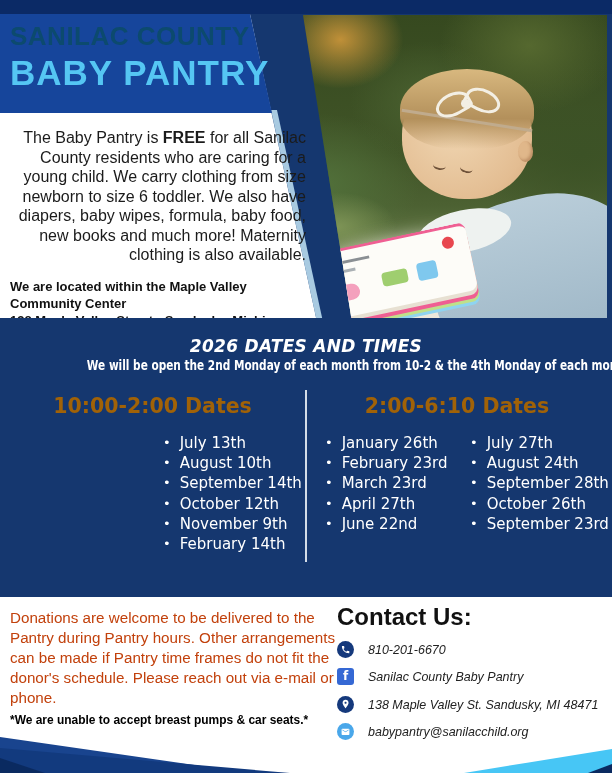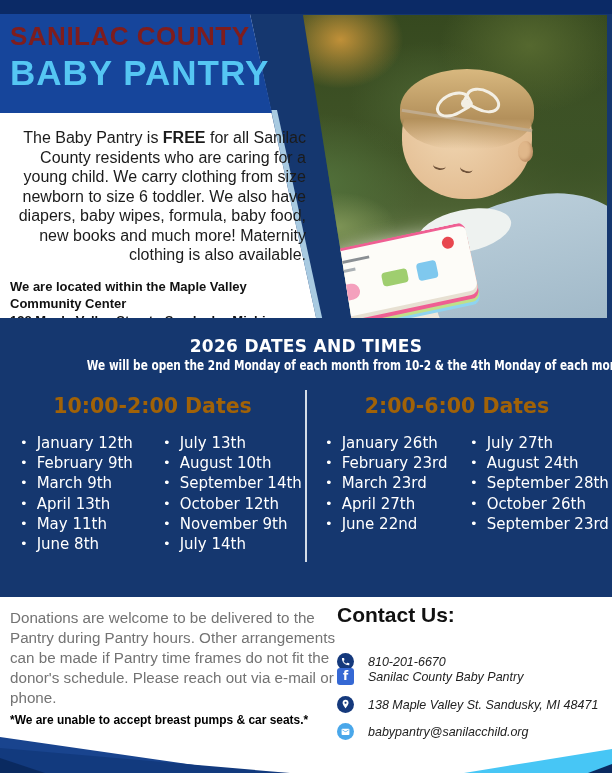--- a/index.html
+++ b/index.html
@@ -8,21 +8,21 @@
   .abs{position:absolute;}
 
   
   .top-bar{left:0;top:0;width:612px;height:14px;background:#0B2A66;}
   .hero-navy{left:0;top:14px;width:612px;height:308px;background:#15376F;
              clip-path:polygon(250px 0,612px 0,612px 308px,317px 308px);}
   .accent-stripe{left:0;top:14px;width:612px;height:308px;background:#C2E4F6;opacity:.85;
              clip-path:polygon(271px 96px,277px 96px,323px 308px,317px 308px);}
   .header-box{left:0;top:14px;width:300px;height:99px;background:#16459B;
              clip-path:polygon(0 0,250px 0,272px 99px,0 99px);}
-  .org-name{left:10px;top:21px;width:280px;color:#7f1d1d;font-size:26px;font-weight:bold;
+  .org-name{left:10px;top:21px;width:280px;color:#0c4a6e;font-size:26px;font-weight:bold;
             letter-spacing:.5px;}
   .program-name{left:10px;top:53px;width:290px;color:#55C6F3;font-size:35px;font-weight:bold;
             letter-spacing:1px;}
 
   .intro{left:10px;top:128px;width:296px;font-size:16px;line-height:19.5px;color:#1b1b1b;text-align:right;}
   .intro b{font-weight:bold;}
   .located{left:10px;top:278px;width:300px;font-size:13px;line-height:17px;font-weight:bold;color:#111;}
 
   
   .photo{left:297px;top:15px;width:310px;height:307px;overflow:hidden;
@@ -64,51 +64,51 @@
   .book .scribble1{left:12px;top:10px;width:60px;height:3px;background:#8a8f93;}
   .book .scribble2{left:12px;top:19px;width:44px;height:3px;background:#aab0b4;}
   .book .mark-red{right:14px;top:8px;width:12px;height:12px;border-radius:50%;background:#e8474f;}
   .book .mark-green{left:80px;top:30px;width:26px;height:14px;border-radius:4px;background:#9fce6f;}
   .book .mark-blue{left:116px;top:28px;width:20px;height:18px;border-radius:4px;background:#7fc8ee;}
   .book .mark-pink{left:16px;top:34px;width:40px;height:16px;border-radius:8px;background:#f4a0bd;}
 
   
   .mid-navy{left:0;top:318px;width:612px;height:279px;background:#15376F;}
   .banner-title{left:0;top:336px;width:612px;text-align:center;color:#fff;
-           font-family:"DejaVu Sans",sans-serif;font-size:17px;font-weight:bold;letter-spacing:.3px;}
+           font-family:"DejaVu Sans",sans-serif;font-size:17px;font-weight:bold;letter-spacing:.3px;font-style:italic;}
   .banner-subtitle{left:0;top:357px;width:612px;text-align:center;color:#fff;
            font-family:"DejaVu Sans",sans-serif;font-size:13.5px;font-weight:bold;}
   .banner-subtitle span{display:inline-block;white-space:nowrap;transform:scaleX(.78);}
   .divider{left:305px;top:390px;width:1.5px;height:172px;background:#e8eef5;opacity:.9;}
   .session-heading{top:394px;text-align:center;color:#a16207;font-family:"DejaVu Sans",sans-serif;
            font-size:20.5px;font-weight:bold;}
   .sh-left{left:0;width:305px;}
   .sh-right{left:307px;width:300px;}
   ul.date-list{position:absolute;margin:0;padding:0;list-style:none;color:#fff;
            font-family:"DejaVu Sans",sans-serif;font-size:15px;}
   ul.date-list li{height:20.2px;line-height:20.2px;white-space:nowrap;}
   ul.date-list li::before{content:"•";margin-right:9px;font-size:13px;position:relative;top:-1px;}
   .dl-a{left:20px;top:433px;}
   .dl-b{left:163px;top:433px;}
   .dl-c{left:325px;top:433px;}
   .dl-d{left:470px;top:433px;}
 
   
-  .donations{left:10px;top:608px;width:334px;font-size:15.2px;line-height:20px;color:#737373;}
+  .donations{left:10px;top:608px;width:334px;font-size:15.2px;line-height:20px;color:#c2410c;}
   .donations-note{left:10px;top:712px;width:340px;font-size:13px;font-weight:bold;color:#000;
            white-space:nowrap;transform:scaleX(.92);transform-origin:left center;}
-  .contact-heading{left:337px;top:603px;font-size:21px;font-weight:bold;color:#111;}
+  .contact-heading{left:337px;top:603px;font-size:24px;font-weight:bold;color:#111;}
   .contact-row{left:337px;height:18px;display:flex;align-items:center;}
   .contact-row svg{width:17px;height:17px;flex:0 0 17px;}
   .fb-badge{width:17px;height:17px;border-radius:3px;background:#3568D4;color:#fff;
            font-weight:bold;font-size:12px;text-align:center;line-height:17px;flex:0 0 17px;
            font-family:"DejaVu Sans",sans-serif;}
   .contact-text{margin-left:14px;font-style:italic;font-size:13px;color:#222;
            white-space:nowrap;transform:scaleX(.96);transform-origin:left center;}
-  .cr1{top:640px;margin-top:12px;} .cr2{top:667px;} .cr3{top:695px;} .cr4{top:722px;}
+  .cr1{top:640px;} .cr2{top:667px;} .cr3{top:695px;} .cr4{top:722px;}
 
   
   .wedge{left:0;top:0;width:612px;height:773px;pointer-events:none;}
   .wl1{background:#19448E;clip-path:polygon(0 737px,250px 773px,0 773px);}
   .wl2{background:#123A7E;clip-path:polygon(0 748px,290px 773px,0 773px);}
   .wl3{background:#0A2A60;clip-path:polygon(0 758px,45px 773px,0 773px);}
   .wr1{background:#47C6F5;clip-path:polygon(612px 749px,612px 773px,464px 773px);}
   .wr2{background:#0A2A60;clip-path:polygon(612px 764px,612px 773px,588px 773px);}
 </style>
 </head>
@@ -154,37 +154,29 @@
       <div class="mark-pink"></div>
     </div>
   </div>
 
   <div class="abs mid-navy"></div>
   <div class="abs banner-title">2026 DATES AND TIMES</div>
   <div class="abs banner-subtitle"><span>We will be open the 2nd Monday of each month from 10-2 &amp; the 4th Monday of each month from 2-6pm</span></div>
   <div class="abs divider"></div>
 
   <div class="abs session-heading sh-left">10:00-2:00 Dates</div>
-  <div class="abs session-heading sh-right">2:00-6:00 Dates</div>
-
-  <ul class="date-list dl-a">
-    <li>January 12th</li>
-    <li>February 9th</li>
-    <li>March 9th</li>
-    <li>April 13th</li>
-    <li>May 11th</li>
-    <li>June 8th</li>
-  </ul>
+  <div class="abs session-heading sh-right">2:00-6:10 Dates</div>
+
   <ul class="date-list dl-b">
     <li>July 13th</li>
     <li>August 10th</li>
     <li>September 14th</li>
     <li>October 12th</li>
     <li>November 9th</li>
-    <li>July 14th</li>
+    <li>February 14th</li>
   </ul>
   <ul class="date-list dl-c">
     <li>January 26th</li>
     <li>February 23rd</li>
     <li>March 23rd</li>
     <li>April 27th</li>
     <li>June 22nd</li>
   </ul>
   <ul class="date-list dl-d">
     <li>July 27th</li>

